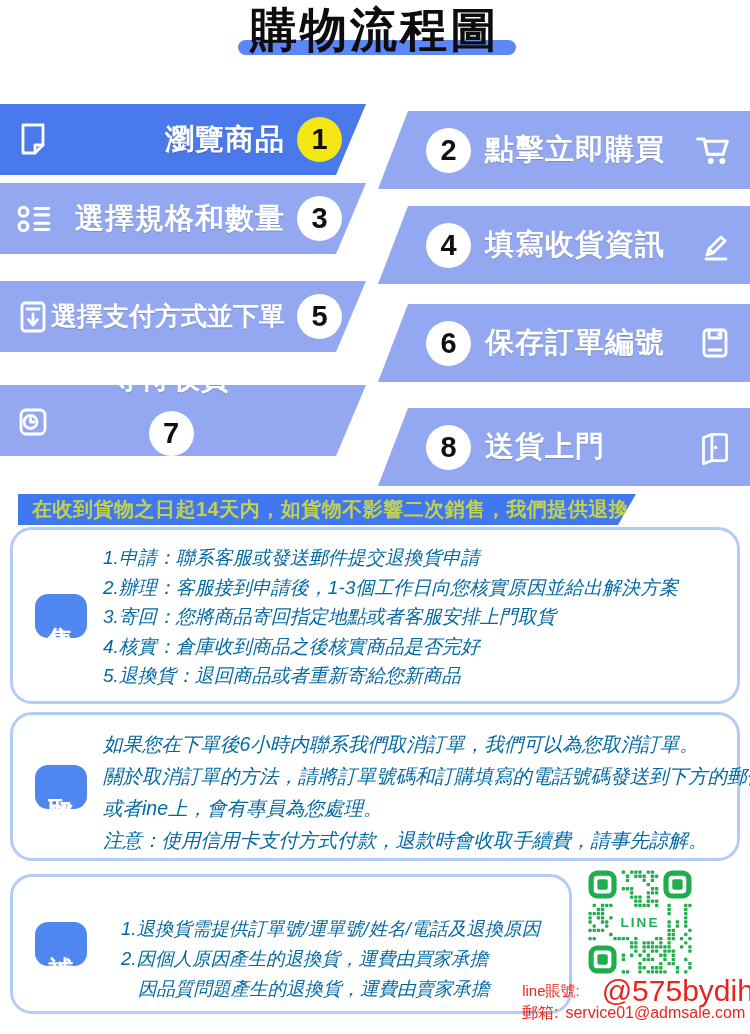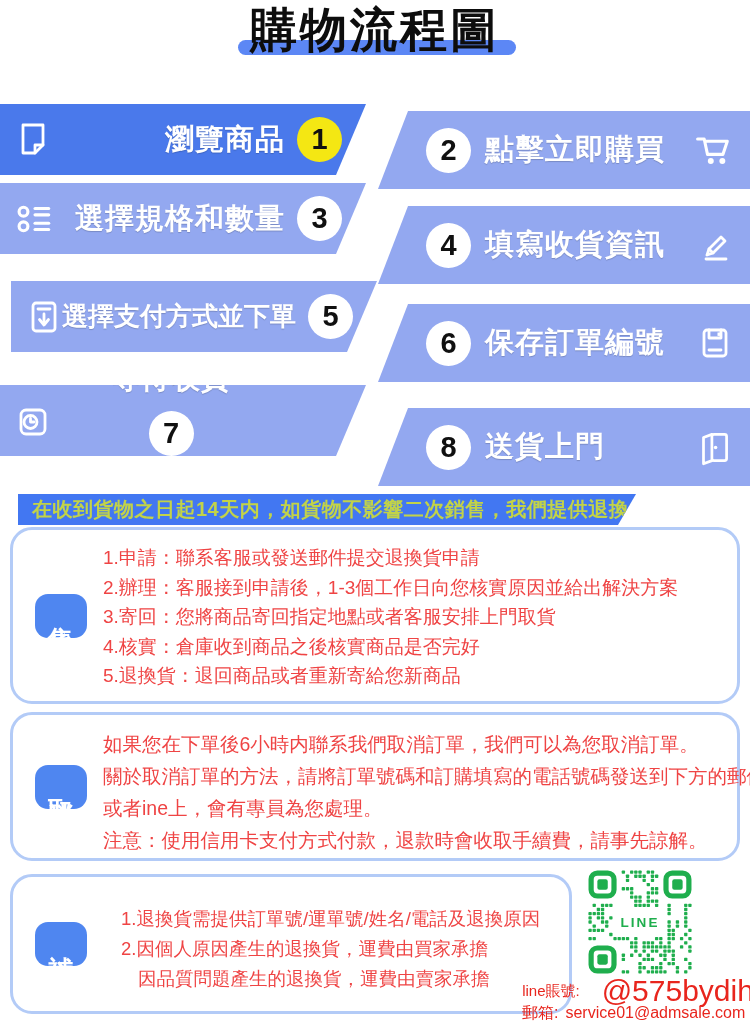--- a/index.html
+++ b/index.html
@@ -20,21 +20,21 @@
         text-shadow:0 1px 1px rgba(0,0,0,.18);}
   .bar.left{left:0;width:366px;height:71px;background:#93a8f0;
         clip-path:polygon(0 0,100% 0,calc(100% - 30px) 100%,0 100%);
         justify-content:flex-end;padding-right:24px;gap:12px;box-sizing:border-box;}
   .bar.right{left:378px;width:372px;height:78px;background:#93a8f0;
         clip-path:polygon(30px 0,100% 0,100% 100%,0 100%);
         justify-content:flex-start;padding-left:48px;gap:14px;box-sizing:border-box;}
   .bar.dark{background:#4a79eb;}
   #bar1{top:104px;}  #bar2{top:111px;}
   #bar3{top:183px;} #bar4{top:206px;}
-  #bar5{top:281px;margin-left:11px;} #bar6{top:304px;}
+  #bar5{top:281px;} #bar6{top:304px;}
   #bar7{top:385px;flex-direction:column;} #bar8{top:408px;}
   #bar5 .bar-label{font-size:26px;letter-spacing:0;}
   .bar.left .icon{position:absolute;left:13px;top:50%;transform:translateY(-50%);}
   .bar.right .icon{position:absolute;right:15px;top:50%;transform:translateY(-50%);}
   .icon svg{display:block;}
   .num{width:45px;height:45px;border-radius:50%;background:#ffffff;color:#101010;
         display:flex;align-items:center;justify-content:center;font-size:29px;font-weight:700;
         flex:0 0 auto;}
   .num.yellow{background:#f4e713;}
 
@@ -48,24 +48,24 @@
   .box{position:absolute;left:10px;width:730px;border:3px solid #b3cbf7;border-radius:22px;
         background:#fff;box-sizing:border-box;}
   #box-aftersale{top:527px;height:177px;}
   #box-cancel{top:712px;height:149px;}
   #box-notes{top:874px;width:562px;height:140px;}
   .pill{position:absolute;left:22px;top:50%;transform:translateY(-50%);
         background:#4f86f0;color:#fff;border-radius:13px;
         writing-mode:vertical-rl;text-orientation:upright;
         font-size:26px;font-weight:700;letter-spacing:5px;
         padding:12px 13px;line-height:1;}
-  .box-lines{position:absolute;left:90px;right:8px;top:0;color:#ef4444;}
+  .box-lines{position:absolute;left:90px;right:8px;top:0;color:#0369a1;font-style:italic;}
   #box-aftersale .box-lines{padding-top:13px;font-size:19px;line-height:29.5px;}
   #box-cancel .box-lines{padding-top:13px;font-size:19.5px;line-height:32px;}
-  #box-notes .box-lines{left:108px;padding-top:27px;font-size:18.5px;line-height:30px;}
+  #box-notes .box-lines{left:108px;padding-top:37px;font-size:18.5px;line-height:30px;}
   .line{white-space:nowrap;}
   .line.indent{padding-left:17px;}
 
   
   .qr{position:absolute;left:588px;top:870px;text-decoration:underline;}
   .line-caption{position:absolute;left:528px;top:974px;width:220px;
         display:flex;align-items:center;justify-content:center;gap:22px;
         color:#e8251d;white-space:nowrap;}
   .line-label{font-size:15px;}
   .line-id{font-size:30px;font-weight:400;}

